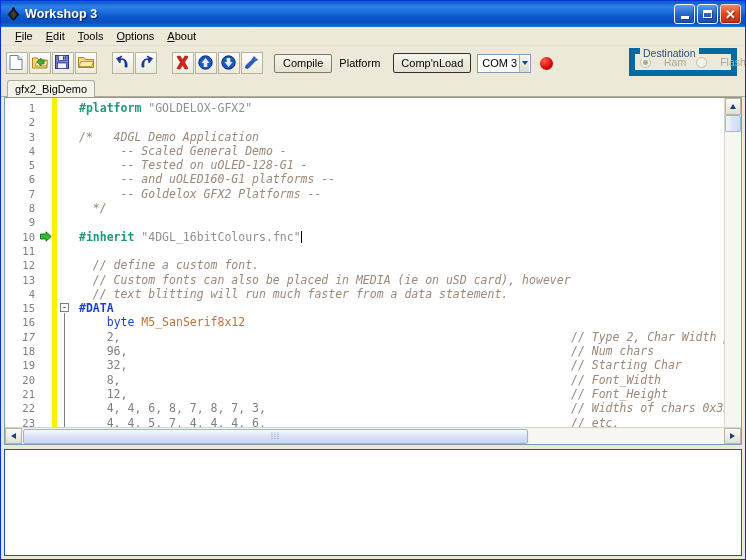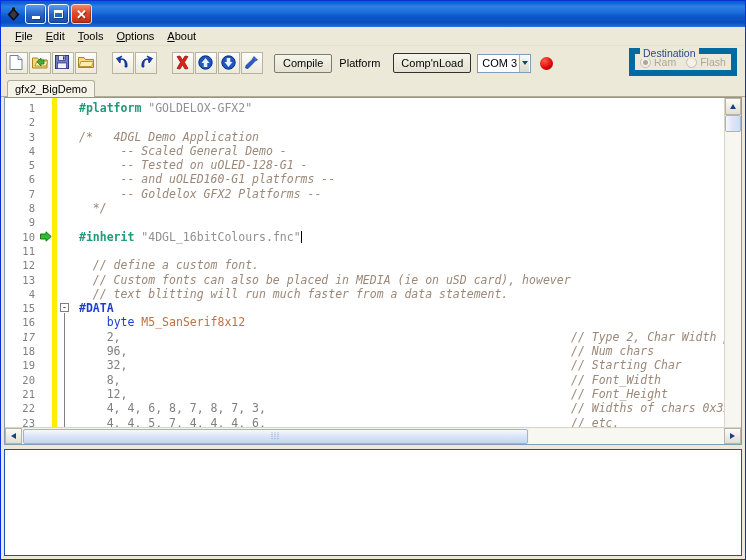--- a/index.html
+++ b/index.html
@@ -195,20 +195,21 @@
     display: flex; align-items: center;
     height: 100%;
     padding: 0 0 0 5px;
     gap: 10px;
   }
   .radio {
     display: flex; align-items: center;
     font-size: 10.5px;
     color: #aca899;
     white-space: nowrap;
+    gap: 10px;
   }
   .radio .dot {
     width: 11px; height: 11px;
     border-radius: 50%;
     border: 1px solid #c0bcae;
     background: #f2f1ea;
     margin-right: 3px;
     display: flex; align-items: center; justify-content: center;
     flex: 0 0 11px;
   }
@@ -430,20 +431,21 @@
 <div id="app-window">
 
   <div id="title-bar">
     <div id="title-icon">
       <svg width="15" height="15" viewBox="0 0 15 15">
         <polygon points="7.5,1.5 13,7.5 7.5,13.5 2,7.5" fill="#101010" stroke="#000" stroke-width="0.6"></polygon>
         <polygon points="7.5,3 11,7.5 7.5,12 4,7.5" fill="#3a3a3a"></polygon>
         <circle cx="7.5" cy="1.8" r="1.5" fill="#0c0c0c"></circle>
       </svg>
     </div>
+    <div id="title-text">Workshop 3</div>
     <div class="caption-btns">
       <div class="cap-btn cap-min">
           <span></span>
         </div>
       <div class="cap-btn cap-max">
           <span></span>
         </div>
       <div class="cap-btn cap-close">
           <span>✕</span>
         </div>

